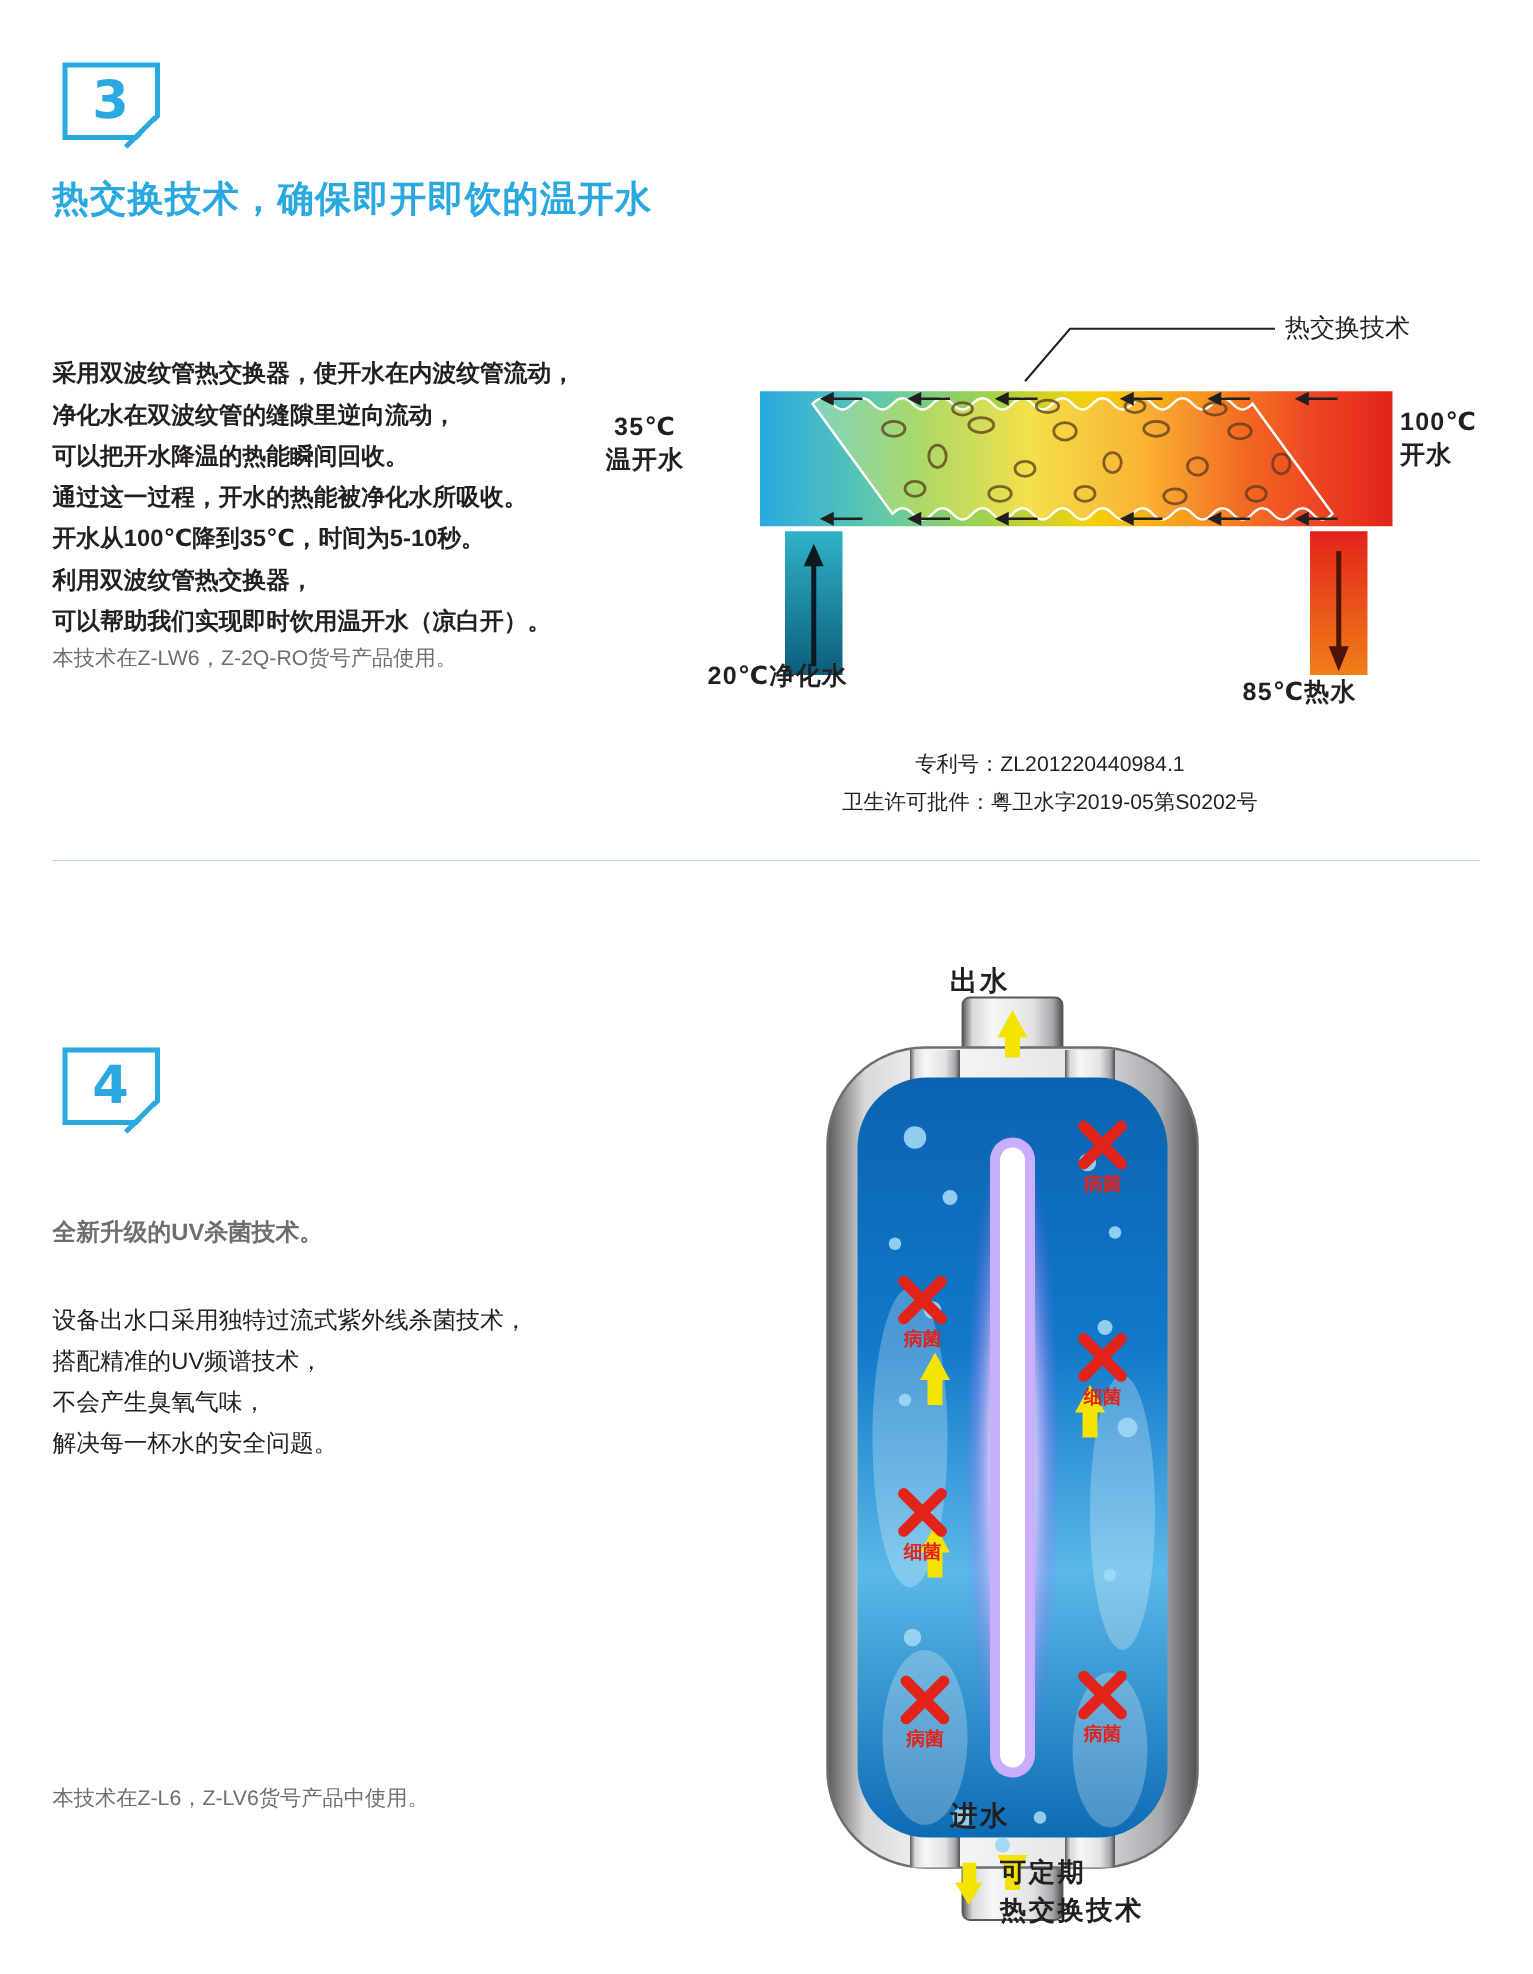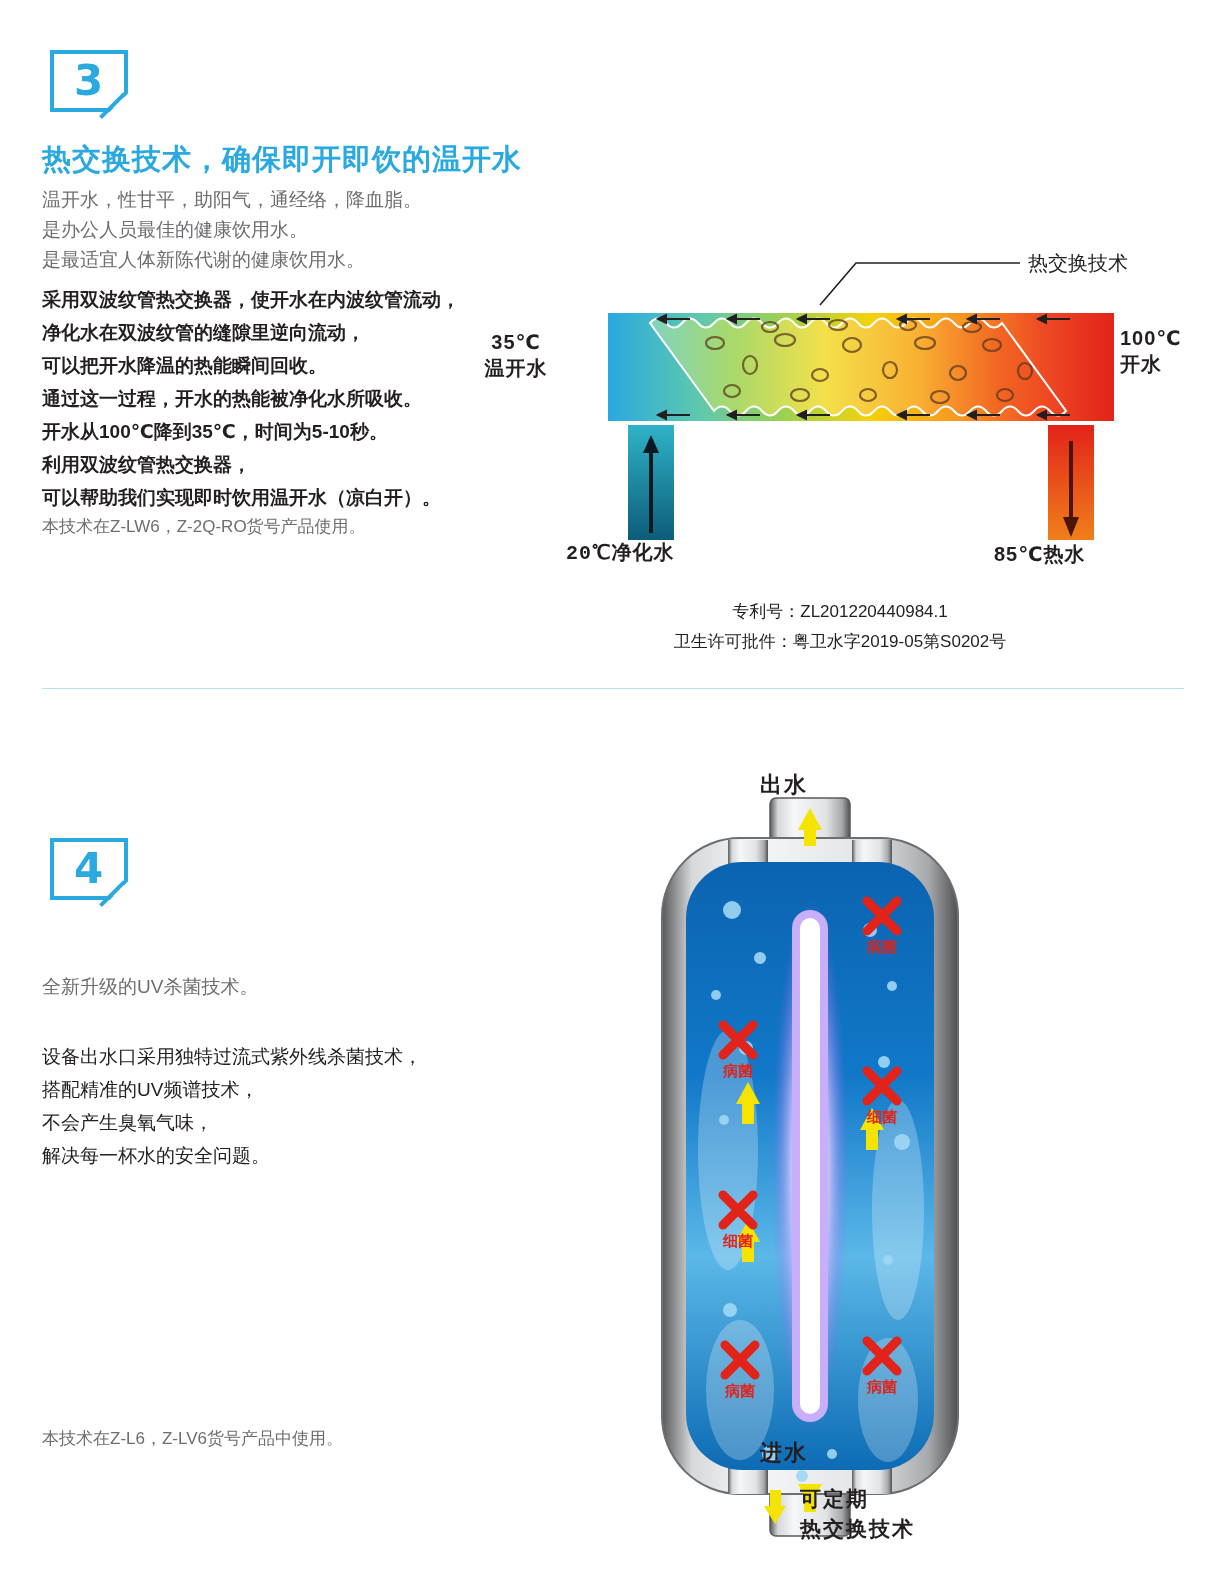--- a/index.html
+++ b/index.html
@@ -155,23 +155,20 @@
 
 <div class="page">
 
   <div class="badge" style="left:50px; top:50px;">
     <div class="num">3</div>
     <div class="notch"></div>
     <div class="notch-line"></div>
   </div>
 
   <div class="heading" style="left:42px; top:140px;">热交换技术，确保即开即饮的温开水</div>
-  <div class="subheading" style="left:42px; top:185px; width:520px;">温开水，性甘平，助阳气，通经络，降血脂。
-是办公人员最佳的健康饮用水。
-是最适宜人体新陈代谢的健康饮用水。</div>
   <div class="bodytext" style="left:42px; top:283px; width:470px;font-weight:bold;">采用双波纹管热交换器，使开水在内波纹管流动，
 净化水在双波纹管的缝隙里逆向流动，
 可以把开水降温的热能瞬间回收。
 通过这一过程，开水的热能被净化水所吸收。
 开水从100℃降到35℃，时间为5-10秒。
 利用双波纹管热交换器，
 可以帮助我们实现即时饮用温开水（凉白开）。</div>
   <div class="footnote" style="left:42px; top:515px;">本技术在Z-LW6，Z-2Q-RO货号产品使用。</div>
 
   <div class="fig1">
@@ -289,37 +286,37 @@
         <polygon points="571,292 563,272 579,272" fill="#4a1505"></polygon>
       </g>
 
       <polyline points="320,60 356,18 520,18" fill="none" stroke="#231f20" stroke-width="1.6"></polyline>
     </svg>
 
     <div class="lbl lbl-bold" style="left:-24px; top:84px; text-align:center; width:80px;">35℃
 温开水</div>
     <div class="lbl lbl-bold" style="left:620px; top:80px; width:110px;">100℃
 开水</div>
-    <div class="lbl lbl-bold" style="left:66px; top:296px;font-family:Liberation Mono, monospace;">20℃净化水</div>
+    <div class="lbl lbl-bold" style="left:66px; top:283px;">20℃净化水</div>
     <div class="lbl lbl-bold" style="left:494px; top:296px;">85℃热水</div>
     <div class="lbl" style="left:528px; top:5px; font-size:20px;">热交换技术</div>
   </div>
 
   <div class="fig-sub" style="left:500px; top:600px; width:680px;">专利号：ZL201220440984.1</div>
   <div class="fig-sub" style="left:500px; top:630px; width:680px;">卫生许可批件：粤卫水字2019-05第S0202号</div>
 
   <div class="divider" style="left:42px; top:688px; width:1142px;"></div>
 
   <div class="badge" style="left:50px; top:838px;">
     <div class="num">4</div>
     <div class="notch"></div>
     <div class="notch-line"></div>
   </div>
 
-  <div class="subheading" style="left:42px; top:972px; width:520px;">全新升级的UV杀菌技术。</div>
+  <div class="subheading" style="left:42px; top:972px; width:520px;font-weight:bold;">全新升级的UV杀菌技术。</div>
   <div class="bodytext" style="left:42px; top:1040px; width:470px;">设备出水口采用独特过流式紫外线杀菌技术，
 搭配精准的UV频谱技术，
 不会产生臭氧气味，
 解决每一杯水的安全问题。</div>
   <div class="footnote" style="left:42px; top:1427px;">本技术在Z-L6，Z-LV6货号产品中使用。</div>
 
   <div class="fig2">
     <svg width="380" height="760" viewBox="0 0 380 760">
       <defs>
         <linearGradient id="shellGrad" x1="0" y1="0" x2="1" y2="0">

